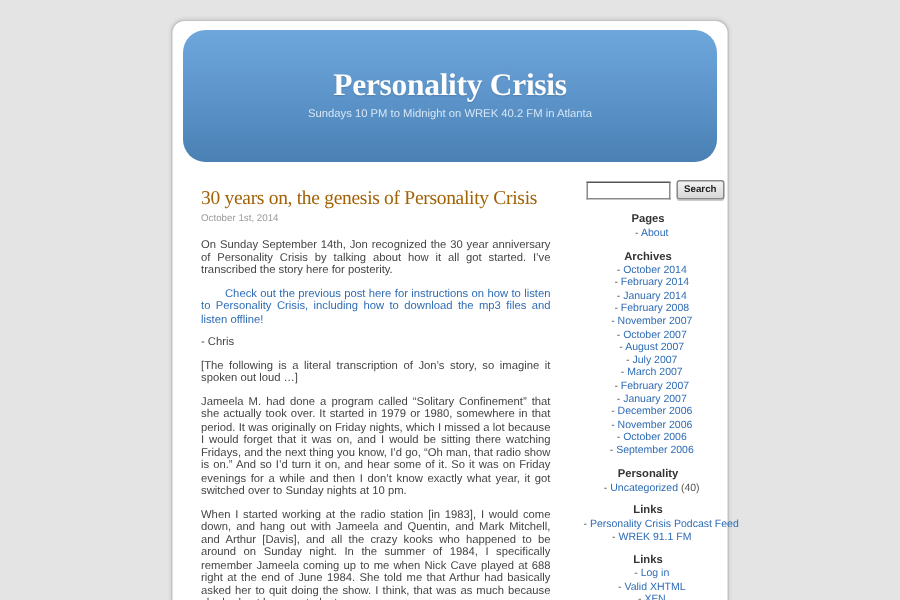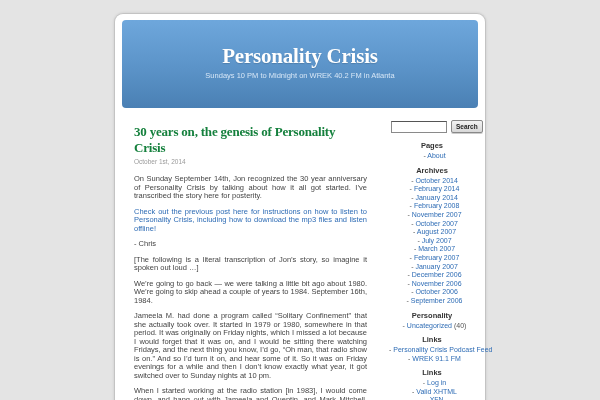--- a/index.html
+++ b/index.html
@@ -15,21 +15,21 @@
     width: 372px; height: 400px;
     background: #ffffff;
     border: 1px solid #c3c3c3;
     border-bottom: none;
     border-radius: 9px 9px 0 0;
     box-shadow: 0 0 3px rgba(0,0,0,0.12);
   }
   .site-header {
     margin: 6px 7px 0 7px;
     height: 88px;
-    border-radius: 4px;
+    border-radius: 15px;
     background: linear-gradient(180deg, #6ea7dc 0%, #5b93c8 55%, #4a80b4 100%);
     text-align: center;
     cursor: pointer;
   }
   .site-title {
     font-family: "Liberation Serif", serif;
     font-weight: bold;
     font-size: 21px;
     letter-spacing: -0.2px;
     color: #ffffff;
@@ -42,38 +42,38 @@
     margin-top: 2px;
   }
   .content { position: relative; }
   .main {
     position: absolute;
     left: 19px; top: 16px;
     width: 233px;
   }
   .post-title {
     font-family: "Liberation Serif", serif;
-    font-weight: bold;
+    font-weight: normal;
     font-size: 13px;
-    color: #15803d;
+    color: #a16207;
     letter-spacing: -0.2px;
   }
   .post-date {
     font-size: 6.5px;
     color: #9a9a9a;
     margin: 2px 0 10px 0;
   }
   .main p {
     font-size: 7.5px;
     line-height: 8.5px;
     color: #444444;
     text-align: justify;
     margin: 0 0 7px 0;
   }
-  .main p a { color: #2e6cb5; text-decoration: none; cursor: pointer; }
+  .main p a { color: #2e6cb5; text-decoration: none; cursor: pointer; margin-left: 16px; }
   .sidebar {
     position: absolute;
     left: 269px; top: 12px;
     width: 96px;
     font-size: 7px;
     color: #444444;
   }
   .searchform {
     display: flex;
     align-items: center;
@@ -126,21 +126,20 @@
 
   <div class="content">
 
     <div class="main">
       <h2 class="post-title">30 years on, the genesis of Personality Crisis</h2>
       <div class="post-date">October 1st, 2014</div>
       <p>On Sunday September 14th, Jon recognized the 30 year anniversary of Personality Crisis by talking about how it all got started. I’ve transcribed the story here for posterity.</p>
       <p><a>Check out the previous post here for instructions on how to listen to Personality Crisis, including how to download the mp3 files and listen offline!</a></p>
       <p>- Chris</p>
       <p>[The following is a literal transcription of Jon’s story, so imagine it spoken out loud …]</p>
-      <p>We’re going to go back — we were talking a little bit ago about 1980. We’re going to skip ahead a couple of years to 1984. September 16th, 1984.</p>
       <p>Jameela M. had done a program called “Solitary Confinement” that she actually took over. It started in 1979 or 1980, somewhere in that period. It was originally on Friday nights, which I missed a lot because I would forget that it was on, and I would be sitting there watching Fridays, and the next thing you know, I’d go, “Oh man, that radio show is on.” And so I’d turn it on, and hear some of it. So it was on Friday evenings for a while and then I don’t know exactly what year, it got switched over to Sunday nights at 10 pm.</p>
       <p>When I started working at the radio station [in 1983], I would come down, and hang out with Jameela and Quentin, and Mark Mitchell, and Arthur [Davis], and all the crazy kooks who happened to be around on Sunday night. In the summer of 1984, I specifically remember Jameela coming up to me when Nick Cave played at 688 right at the end of June 1984. She told me that Arthur had basically asked her to quit doing the show. I think, that was as much because she had not been a student</p>
     </div>
 
     <div class="sidebar">
 
       <form class="searchform">
         <input class="search-input" type="text" value="" style="">
         <button type="submit" class="search-button">Search</button>
       </form>

